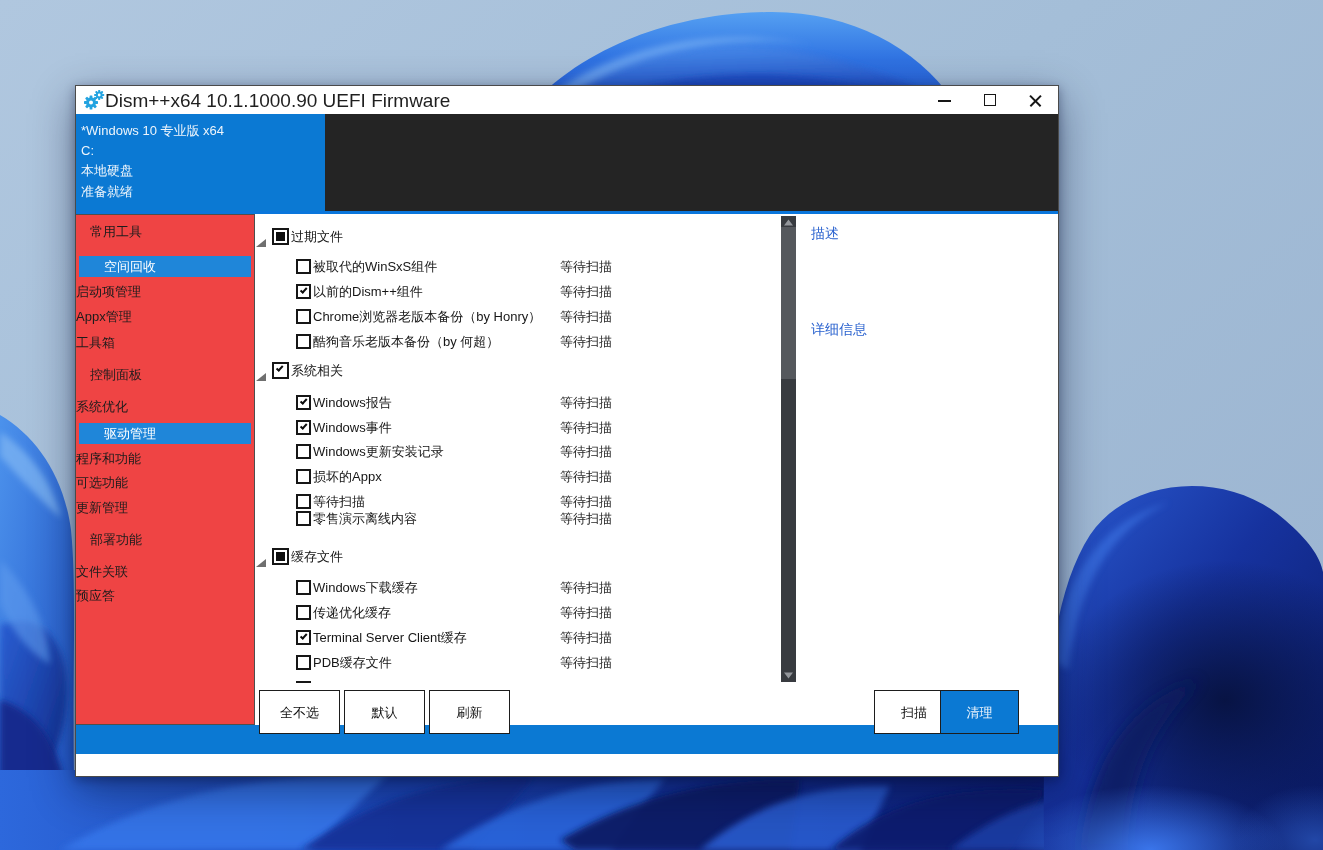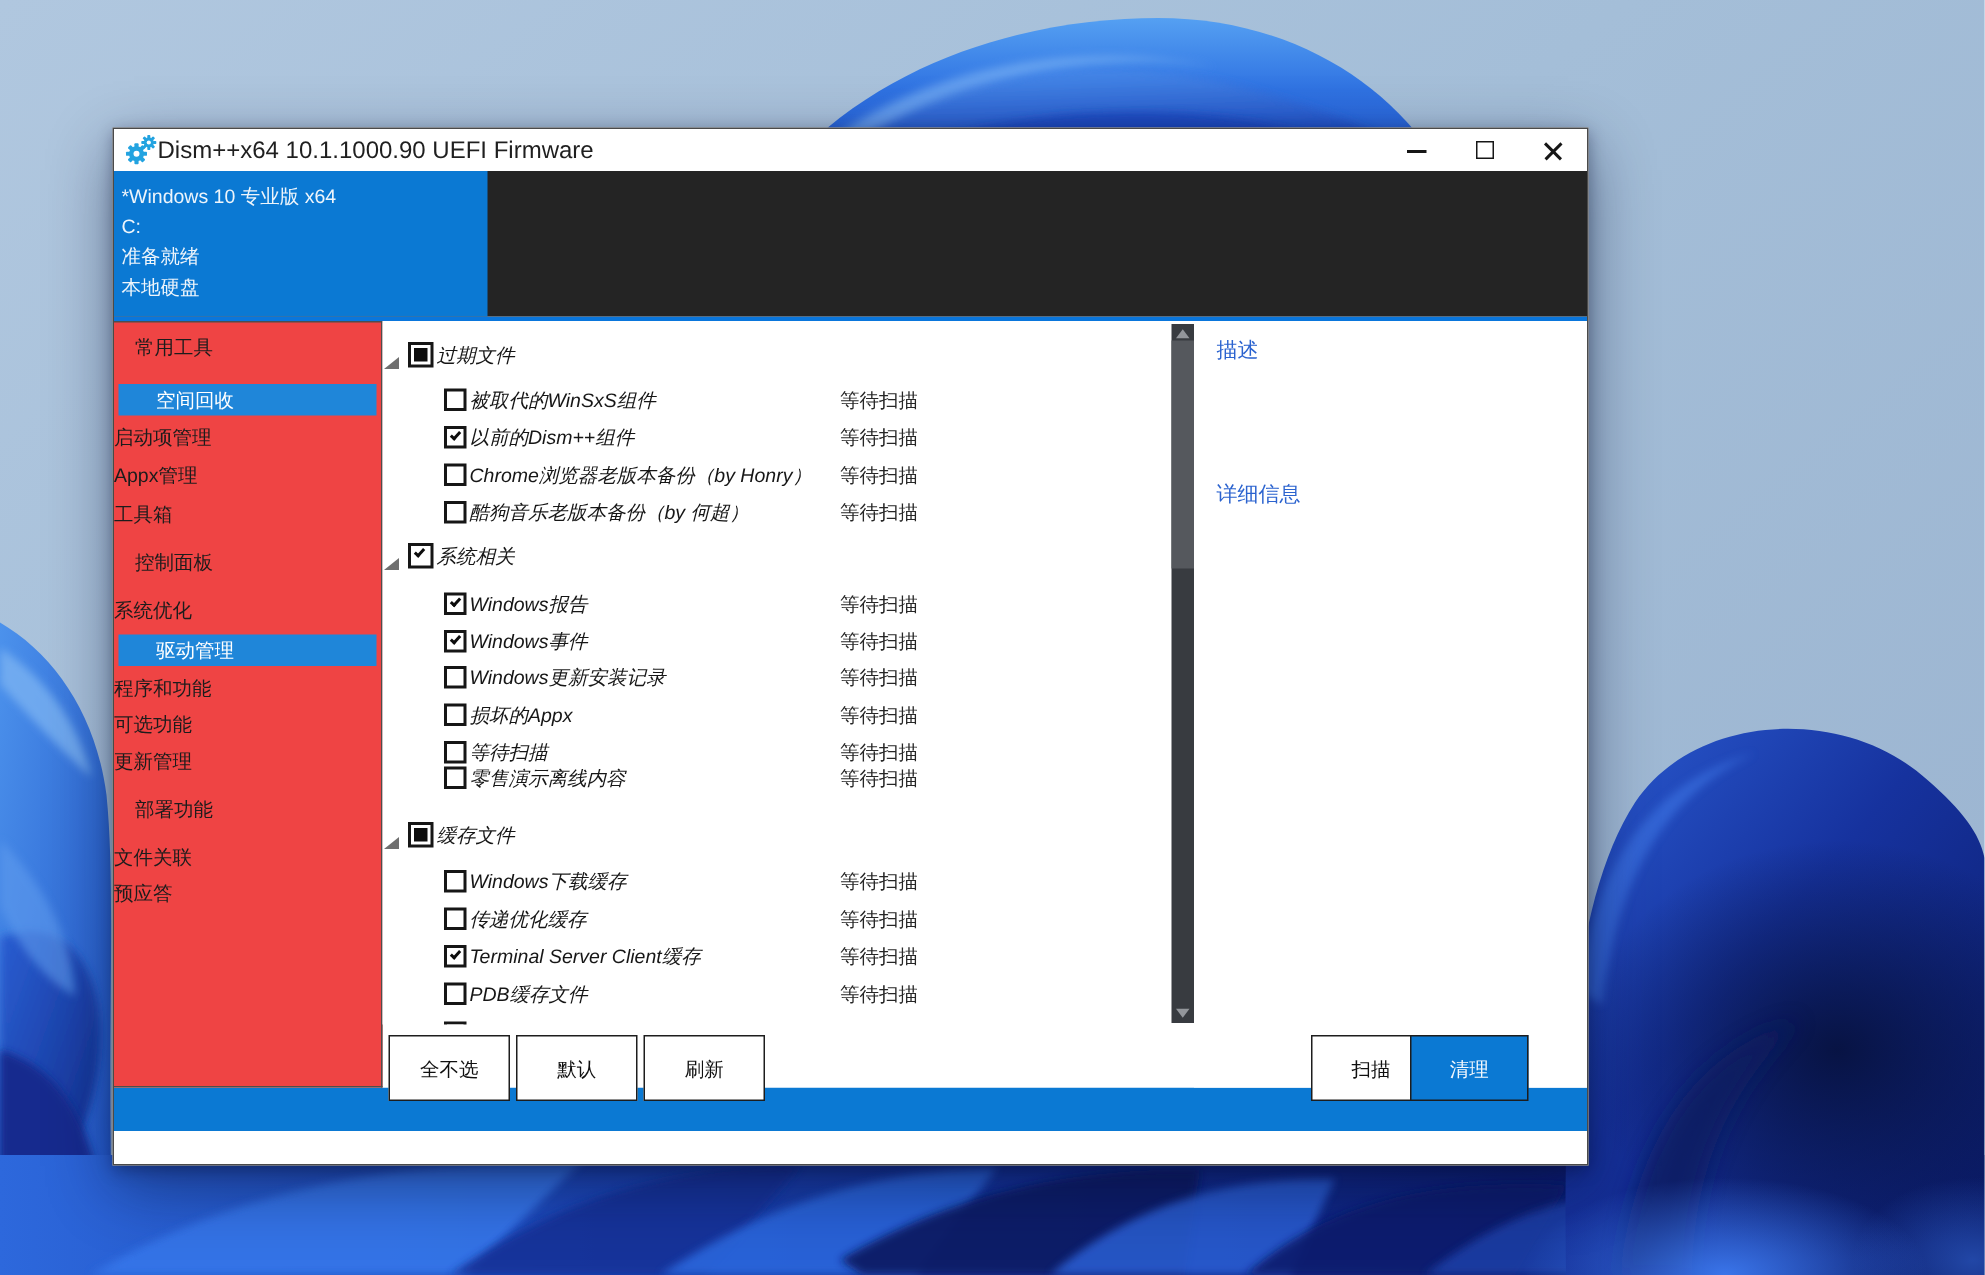--- a/index.html
+++ b/index.html
@@ -20,21 +20,21 @@
   
   #app-window{
     position:absolute;left:75px;top:85px;width:984px;height:692px;
     border:1px solid #4a4a4a;background:#fff;
     box-shadow:0 14px 40px rgba(5,10,45,.45),0 3px 10px rgba(5,10,45,.35);
   }
 
   
   .titlebar{position:relative;height:28px;background:#fff;}
   .app-icon{position:absolute;left:7px;top:4px;width:22px;height:20px;}
-  .window-title{position:absolute;left:29px;top:0;height:28px;line-height:29px;font-size:16px;color:#1f1f1f;letter-spacing:0;white-space:nowrap;}
+  .window-title{position:absolute;left:29px;top:0;height:28px;line-height:29px;font-size:19px;color:#1f1f1f;letter-spacing:0;white-space:nowrap;}
   .win-btn{position:absolute;top:0;width:34px;height:28px;cursor:default;}
   .win-btn-min{left:852px;}
   .win-btn-max{left:897px;}
   .win-btn-close{left:942px;}
   .glyph-min{position:absolute;left:10px;top:14px;width:13px;height:1.6px;background:#161616;}
   .glyph-max{position:absolute;left:11px;top:8px;width:12px;height:12px;border:1.4px solid #161616;}
   .glyph-x1,.glyph-x2{position:absolute;left:9.5px;top:13.6px;width:15px;height:1.5px;background:#161616;}
   .glyph-x1{transform:rotate(45deg);}
   .glyph-x2{transform:rotate(-45deg);}
 
@@ -63,21 +63,21 @@
 
   
   .treelist{position:absolute;left:179px;top:0;width:526px;height:469px;overflow:hidden;background:#fff;}
   .tree-row{position:absolute;left:0;width:100%;height:25px;}
   .tree-row .expander{position:absolute;left:1px;top:9px;width:10px;height:8px;}
   .tree-row .cbx{position:absolute;background:#fff;border:2px solid #161616;}
   .tree-row.group .cbx{left:17px;top:4px;width:17px;height:17px;}
   .tree-row.item .cbx{left:41px;top:5px;width:15px;height:15px;}
   .cbx .fill{position:absolute;left:2px;top:2px;right:2px;bottom:2px;background:#0d0d0d;}
   .cbx .check{position:absolute;left:1.5px;top:2px;width:7px;height:3.5px;border-left:2px solid #0c0c0c;border-bottom:2px solid #0c0c0c;transform:rotate(-48deg);}
-  .tree-row .lbl{position:absolute;top:4px;height:17px;line-height:17px;font-size:13px;color:#161616;white-space:nowrap;font-style:italic;}
+  .tree-row .lbl{position:absolute;top:4px;height:17px;line-height:17px;font-size:13px;color:#161616;white-space:nowrap;}
   .tree-row.group .lbl{left:36px;}
   .tree-row.item .lbl{left:58px;}
   .tree-row .status{position:absolute;left:305px;top:4px;height:17px;line-height:17px;font-size:13px;color:#262626;white-space:nowrap;}
 
   
   .scrollbar{position:absolute;left:705px;top:2px;width:15px;height:466px;background:#383b40;}
   .sb-arrow{position:absolute;left:0;width:15px;height:13px;}
   .sb-arrow svg{display:block;}
   .sb-up{top:0;}
   .sb-down{bottom:0;}
@@ -269,22 +269,22 @@
         <span class="glyph-x1"></span>
         <span class="glyph-x2"></span>
       </div>
   </div>
 
 
   <div class="header">
     <div class="session-tab" id="session-tab">
         <div class="session-line">*Windows 10 专业版 x64</div>
         <div class="session-line">C:</div>
+        <div class="session-line">本地硬盘</div>
         <div class="session-line">准备就绪</div>
-        <div class="session-line">本地硬盘</div>
       </div>
   </div>
   <div class="header-rule"></div>
 
   <div class="content">
 
     <div class="sidebar" id="sidebar">
         <div class="side-row side-group" style="top: 6px;">
           <span class="lbl">常用工具</span>
         </div>

